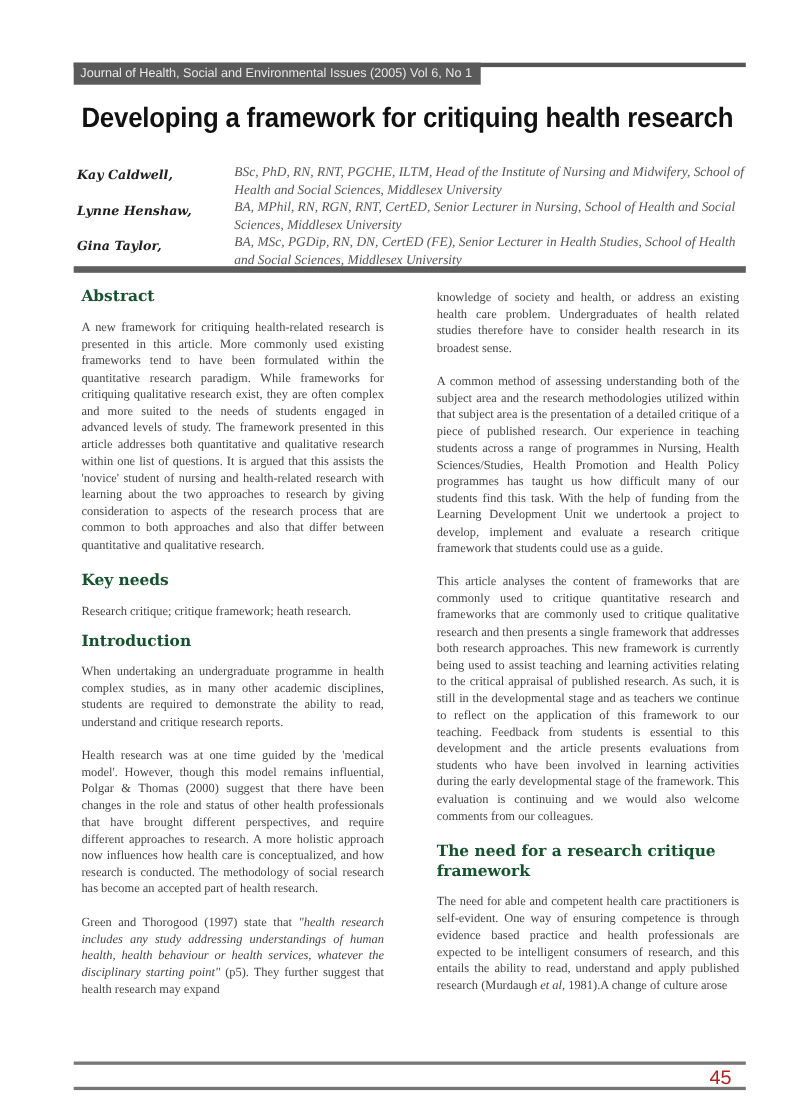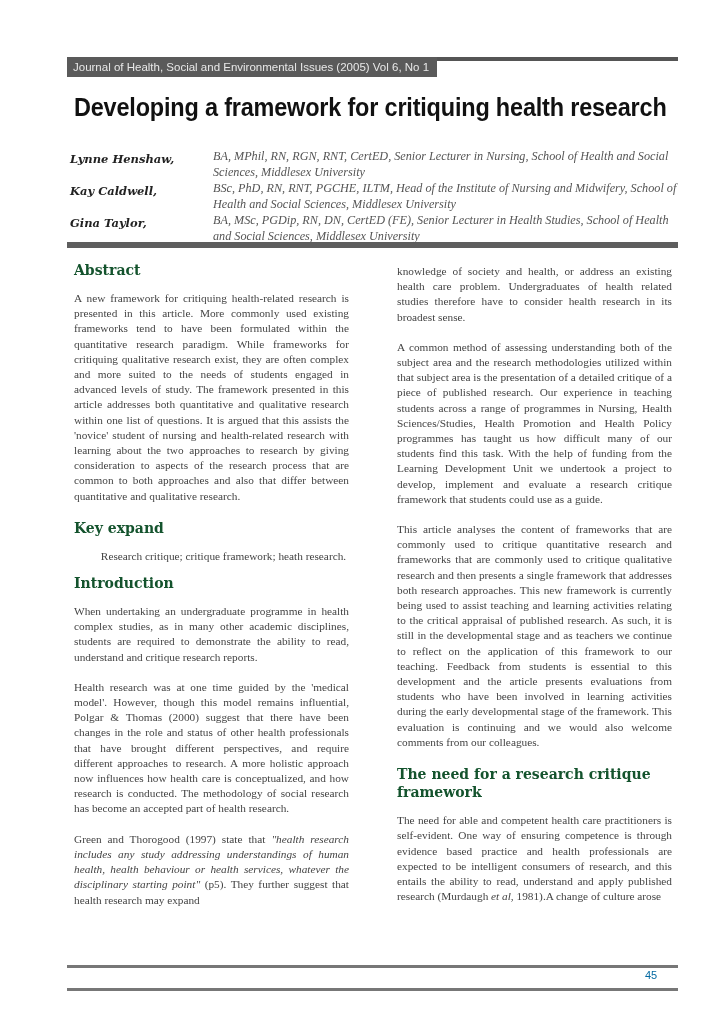--- a/index.html
+++ b/index.html
@@ -21,56 +21,56 @@
   .author-cred { flex: 1; font-family: "Liberation Serif", serif; font-style: italic; font-size: 12.2px; color: #555; line-height: 15.5px; }
 
   .thick-rule { position: absolute; left: 67px; top: 227px; width: 611px; height: 6px; background: #5e5e5e; }
 
   
   .col { position: absolute; width: 275px; font-family: "Liberation Serif", serif; font-size: 11.3px; line-height: 15.2px; color: #444; }
   .col-left { left: 74px; top: 246px; }
   .col-right { left: 397px; top: 249px; }
   .col p { margin: 0 0 15px 0; text-align: justify; }
   .col h2 { font-family: "DejaVu Serif", serif; font-weight: bold; font-size: 14px; color: #14532d; margin: 0 0 12px 0; line-height: 18px; }
-  .col p.kw { margin-bottom: 10px; text-align: center; margin-left: 24px; }
+  .col p.kw { margin-bottom: 10px; text-align: left; }
   .it { font-style: italic; }
 
   .bottom-rule1 { position: absolute; left: 67px; top: 950px; width: 611px; height: 3px; background: #777; }
   .bottom-rule2 { position: absolute; left: 67px; top: 973px; width: 611px; height: 3px; background: #777; }
-  .page-num { position: absolute; left: 645px; top: 954px; font-family: "Liberation Sans", sans-serif; font-size: 11px; color: #0369a1; }
+  .page-num { position: absolute; left: 645px; top: 954px; font-family: "Liberation Sans", sans-serif; font-size: 18px; color: #b91c1c; }
 </style>
 </head>
 <body>
 
 <div class="page">
   <div class="top-rule"></div>
   <div class="journal-bar">Journal of Health, Social and Environmental Issues (2005) Vol 6, No 1</div>
   <div class="title">Developing a framework for critiquing health research</div>
 
   <div class="authors">
     <div class="author">
+      <div class="author-name">Kay Caldwell,</div>
+      <div class="author-cred">BSc, PhD, RN, RNT, PGCHE, ILTM, Head of the Institute of Nursing and Midwifery, School of Health and Social Sciences, Middlesex University</div>
+    </div>
+    <div class="author">
       <div class="author-name">Lynne Henshaw,</div>
       <div class="author-cred">BA, MPhil, RN, RGN, RNT, CertED, Senior Lecturer in Nursing, School of Health and Social Sciences, Middlesex University</div>
-    </div>
-    <div class="author">
-      <div class="author-name">Kay Caldwell,</div>
-      <div class="author-cred">BSc, PhD, RN, RNT, PGCHE, ILTM, Head of the Institute of Nursing and Midwifery, School of Health and Social Sciences, Middlesex University</div>
     </div>
     <div class="author">
       <div class="author-name">Gina Taylor,</div>
       <div class="author-cred">BA, MSc, PGDip, RN, DN, CertED (FE), Senior Lecturer in Health Studies, School of Health and Social Sciences, Middlesex University</div>
     </div>
   </div>
 
   <div class="thick-rule"></div>
 
   <div class="col col-left">
     <h2>Abstract</h2>
     <p>A new framework for critiquing health-related research is presented in this article. More commonly used existing frameworks tend to have been formulated within the quantitative research paradigm.  While frameworks for critiquing qualitative research exist, they are often complex and more suited to the needs of students engaged in advanced levels of study. The framework presented in this article addresses both quantitative and qualitative research within one list of questions. It is argued that this assists the 'novice' student of nursing and health-related research with learning about the two approaches to research by giving consideration to aspects of the research process that are common to both approaches and also that differ between quantitative and qualitative research.</p>
-    <h2>Key expand</h2>
+    <h2>Key needs</h2>
     <p class="kw">Research critique; critique framework; heath research.</p>
     <h2>Introduction</h2>
     <p>When undertaking an undergraduate programme in health complex studies, as in many other academic disciplines, students are required to demonstrate the ability to read, understand and critique research reports.</p>
     <p>Health research was at one time guided by the 'medical model'.  However, though this model remains influential, Polgar &amp; Thomas (2000) suggest that there have been changes in the role and status of other health professionals that have brought different perspectives, and require different approaches to research.  A more holistic approach now influences how health care is conceptualized, and how research is conducted. The methodology of social research has become an accepted part of health research.</p>
     <p><span>Green and Thorogood (1997) state that </span><span class="it">"health research includes any study addressing understandings of human health, health behaviour or health services, whatever the disciplinary starting point"</span><span> (p5). They further suggest that health research may expand</span></p>
   </div>
 
   <div class="col col-right">
     <p>knowledge of society and health, or address an existing health care problem. Undergraduates of health related studies therefore have to consider health research in its broadest sense.</p>
     <p>A common method of assessing understanding both of the subject area and the research methodologies utilized within that subject area is the presentation of a detailed critique of a piece of published research. Our experience in teaching students across a range of programmes in Nursing, Health Sciences/Studies, Health Promotion and Health Policy programmes has taught us how difficult many of our students find this task. With the help of funding from the Learning Development Unit we undertook a project to develop, implement and evaluate a research critique framework that students could use as a guide.</p>

